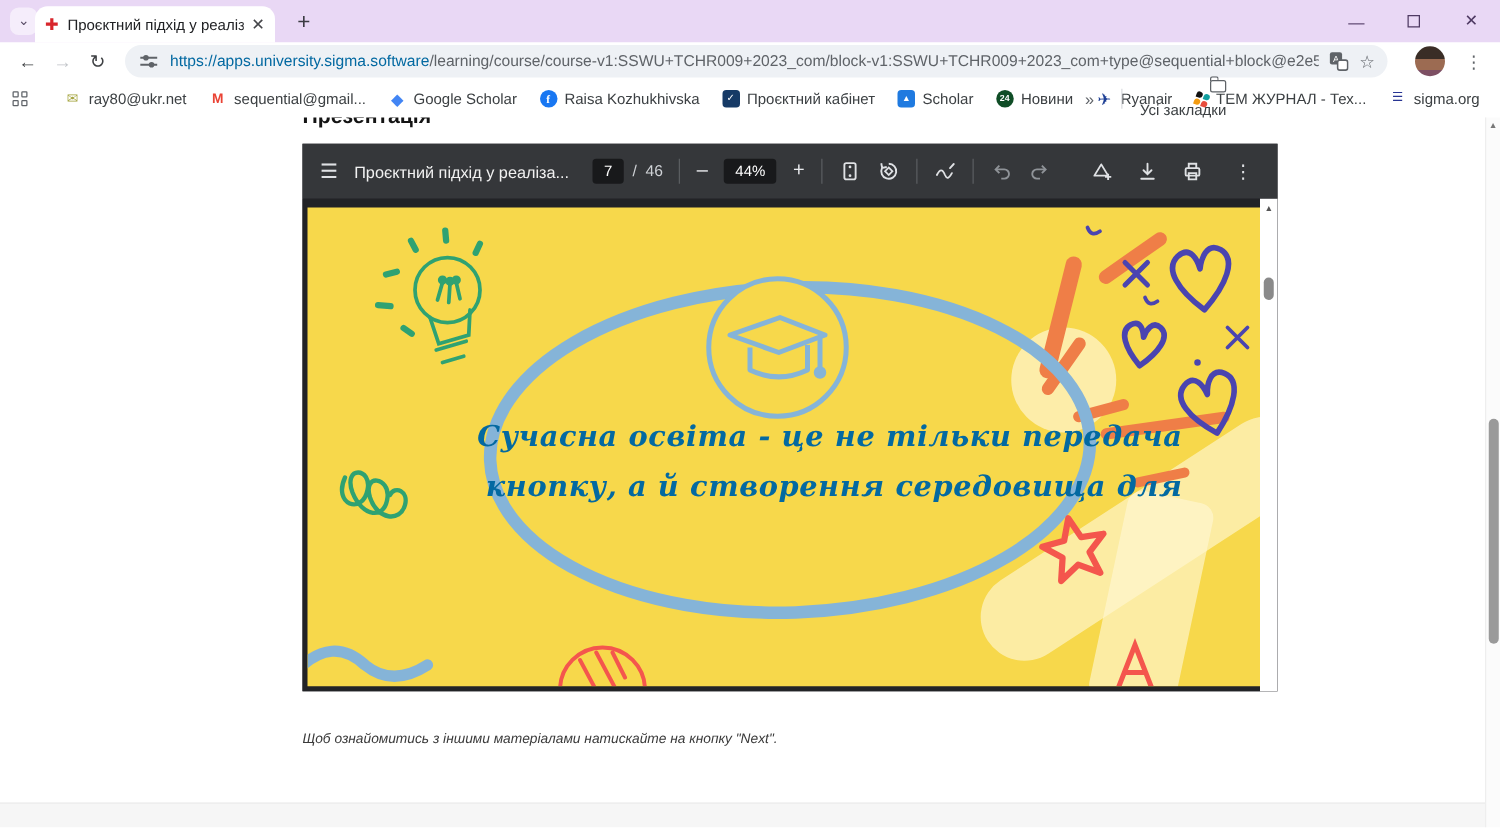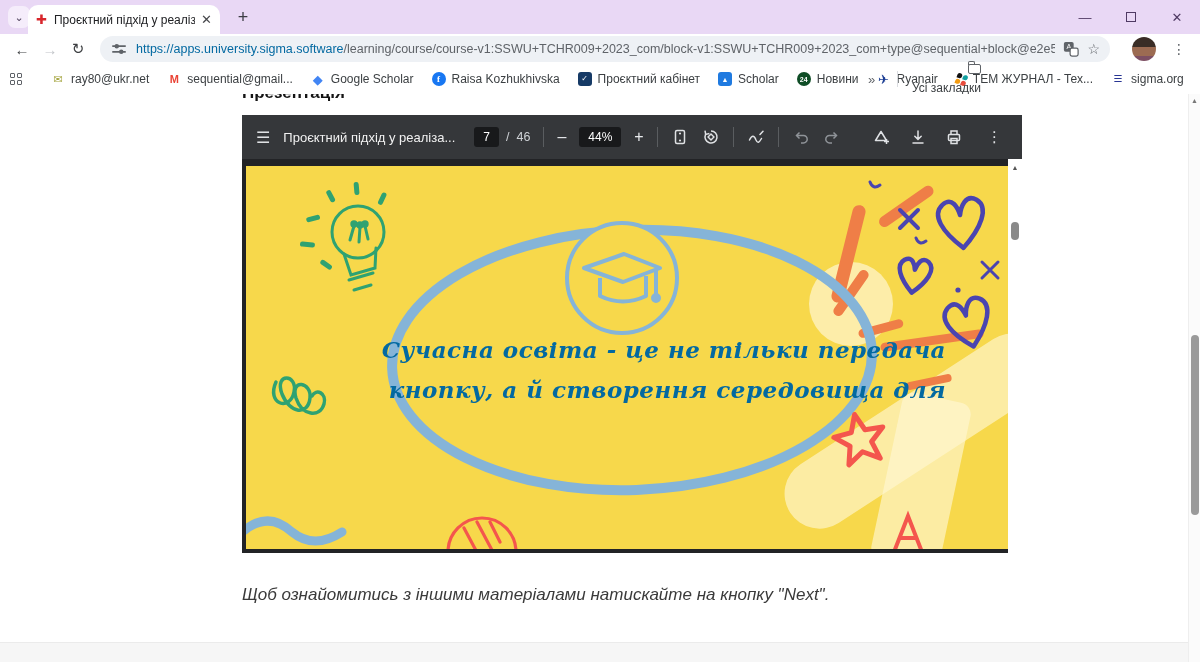--- a/index.html
+++ b/index.html
@@ -55,21 +55,21 @@
   .bm-sep  { position:absolute; left:897px; width:1px; height:16px; background:#dadce0; top:7px; }
   .bm-all  { position:absolute; left:912px; display:flex; align-items:flex-end; gap:7px;flex-direction:column; }
   .folder { width:13px; height:10px; border:1.4px solid #5f6368; border-radius:2px; position:relative; }
   .folder::before { content:""; position:absolute; top:-4px; left:-1px; width:5px; height:3px;
     border:1.4px solid #5f6368; border-bottom:none; border-radius:2px 2px 0 0; }
 
   
   .content { position:absolute; top:94px; left:0; right:12px; bottom:0; background:#fff; }
   .clip-heading { position:absolute; left:242px; top:0; height:9px; width:320px; overflow:hidden; }
   .clip-heading > div { font-size:17px; font-weight:bold; color:#141414; transform:translateY(-11px); }
-  .instruction { position:absolute; left:242px; top:491px; font-size:17px; font-style:italic; color:#3a3a3a; }
+  .instruction { position:absolute; left:242px; top:491px; font-size:11px; font-style:italic; color:#3a3a3a; }
   .footer-strip { position:absolute; left:0; right:0; bottom:0; height:20px; background:#f6f6f6;
     border-top:1px solid #ebebeb; }
 
   
   .scrollbar { position:absolute; top:94px; right:0; bottom:0; width:12px; background:#fbfbfb;
     border-left:1px solid #eee; }
   .sb-up { position:absolute; top:3px; left:0; right:0; text-align:center; color:#777; font-size:7px; }
   .sb-thumb { position:absolute; left:2px; width:8px; top:241px; height:180px; background:#9a9a9a; border-radius:5px; }
 
   

